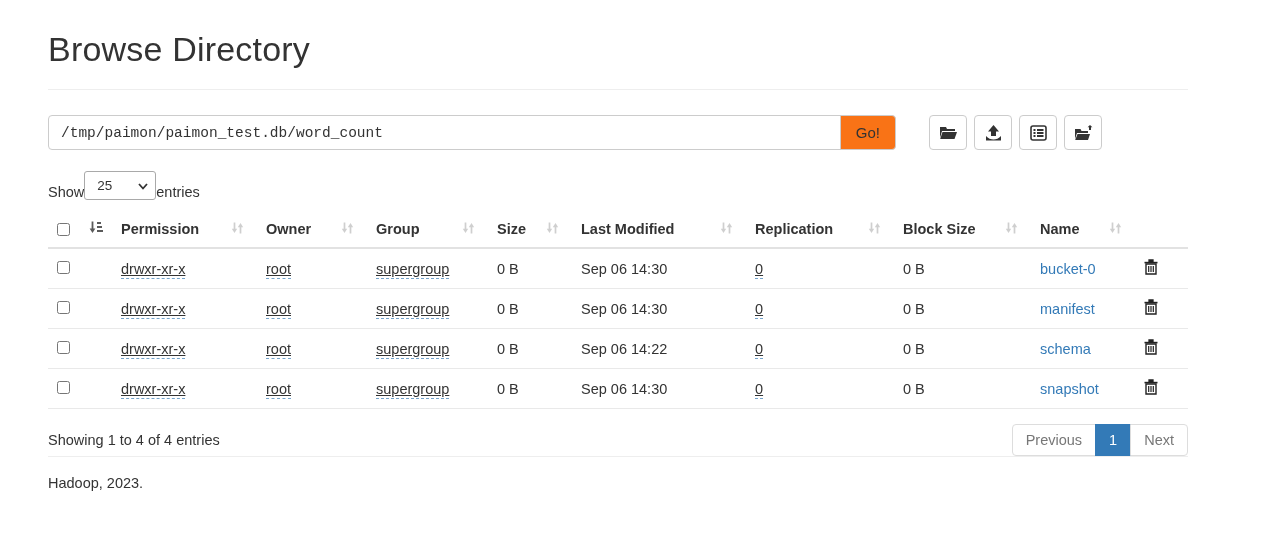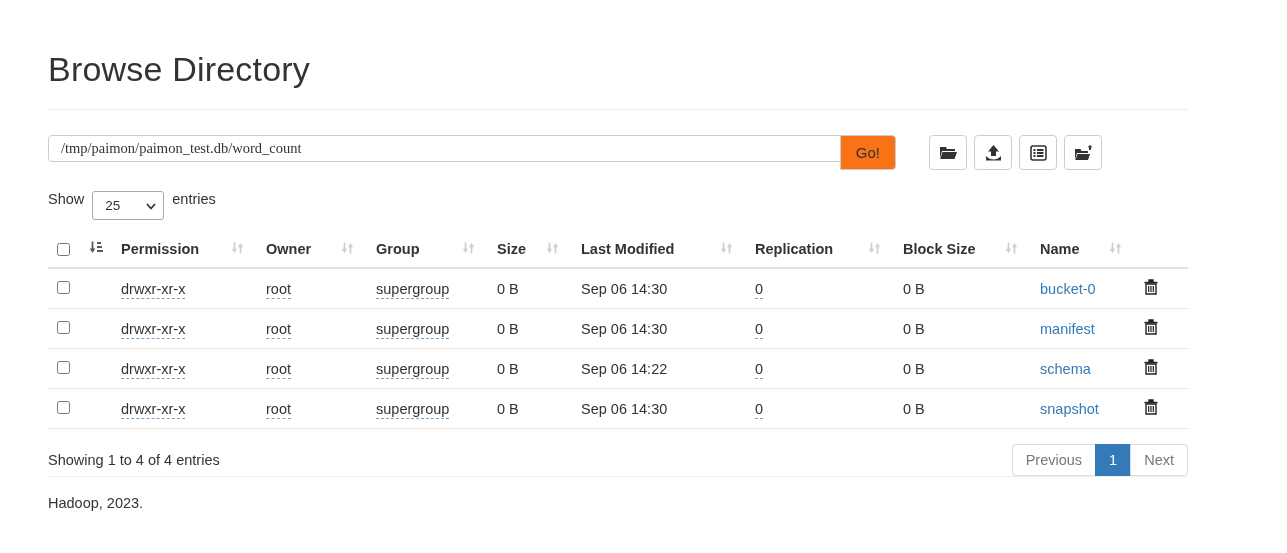--- a/index.html
+++ b/index.html
@@ -3,53 +3,53 @@
 <meta charset="utf-8">
 <style>
   * { box-sizing: border-box; }
   html,body { margin:0; padding:0; background:#fff; }
   body {
     width:1287px; height:553px;
     font-family:"Liberation Sans", sans-serif;
     font-size:14.5px; color:#333;
     overflow:hidden;
   }
-  .container { width:1140px; margin-left:48px; padding-top:30px;margin-top:20px; }
+  .container { width:1140px; margin-left:48px; padding-top:30px; }
 
   h1.page-title {
     font-size:34px; font-weight:400; color:#333;
     margin:0 0 20px 0; letter-spacing:0.2px;
   }
   hr.divider { border:none; border-top:1px solid #eee; margin:0; }
 
   
   .toolbar-row { display:flex; align-items:flex-start; margin-top:25px; }
   .input-group { display:flex; width:848px; }
   .path-input {
-    flex:1; height:27px; padding:6px 12px; font-size:14.5px; color:#333;
+    flex:1; height:35px; padding:6px 12px; font-size:14.5px; color:#333;
     border:1px solid #ccc; border-radius:4px 0 0 4px; outline:none;
-    font-family:Liberation Serif, serif;
+    font-family:Liberation Mono, monospace;
   }
   .go-btn {
     height:35px; padding:6px 15px; margin-left:-1px;
     background:#f97316; border:1px solid #ccc; border-radius:0 4px 4px 0;
     font-size:15px; color:#333; cursor:pointer;
     font-family:"Liberation Sans", sans-serif;
   }
   .icon-group { display:flex; gap:7px; margin-left:33px; }
   .icon-btn {
     width:38px; height:35px; background:#fff; border:1px solid #ccc;
     border-radius:4px; display:flex; align-items:center; justify-content:center;
     cursor:pointer; padding:0;
   }
   .icon-btn svg { display:block; }
 
   
   .controls-row { display:flex; justify-content:space-between; align-items:center; margin:21px 0 12px 0; }
-  .length-control { display:flex; align-items:flex-start; gap:8px; }
+  .length-control { display:flex; align-items:flex-end; }
   .select-box {
     width:72px; height:29px; border:1px solid #a9a9a9; border-radius:3px;
     display:flex; align-items:center; background:#fff; cursor:pointer;
     padding:0 7px 0 12px; justify-content:space-between; font-size:13.5px;
   }
   .search-control { display:flex; align-items:center; gap:6px; }
   .search-input {
     width:155px; height:29px; border:1px solid #aaa; border-radius:3px;
     padding:3px 8px; font-size:14px; outline:none;
     font-family:"Liberation Sans", sans-serif;
@@ -62,21 +62,21 @@
     padding:9px 0 10px 0; border-bottom:2px solid #e2e2e2; vertical-align:middle;
   }
   .th-inner { display:flex; align-items:center; justify-content:space-between; padding-right:14px; }
   tbody td {
     padding:10px 0; border-bottom:1px solid #e9e9e9; vertical-align:middle;
     font-size:14.5px; color:#333;
   }
   thead th:not(:first-child), tbody td:not(:first-child) { padding-left:8px; }
   .chk { width:13px; height:13px; margin:0 0 0 9px; cursor:pointer; }
   .dashed {
-    border-bottom:1px dashed #74a3cb; padding-bottom:1px; cursor:pointer;
+    border-bottom:1px dashed #74a3cb; padding-bottom:1px; cursor:pointer;text-decoration:underline;
   }
   a.file-link { color:#337ab7; text-decoration:none; cursor:pointer; }
   .trash-btn { background:none; border:none; padding:0; cursor:pointer; }
 
   
   .info-row { display:flex; justify-content:space-between; align-items:center; margin-top:15px; }
   .paging { display:flex; }
   .page-item {
     padding:7px 13px; border:1px solid #ddd; background:#fff; color:#777;
     font-size:14.5px; margin-left:-1px; cursor:pointer; user-select:none;

